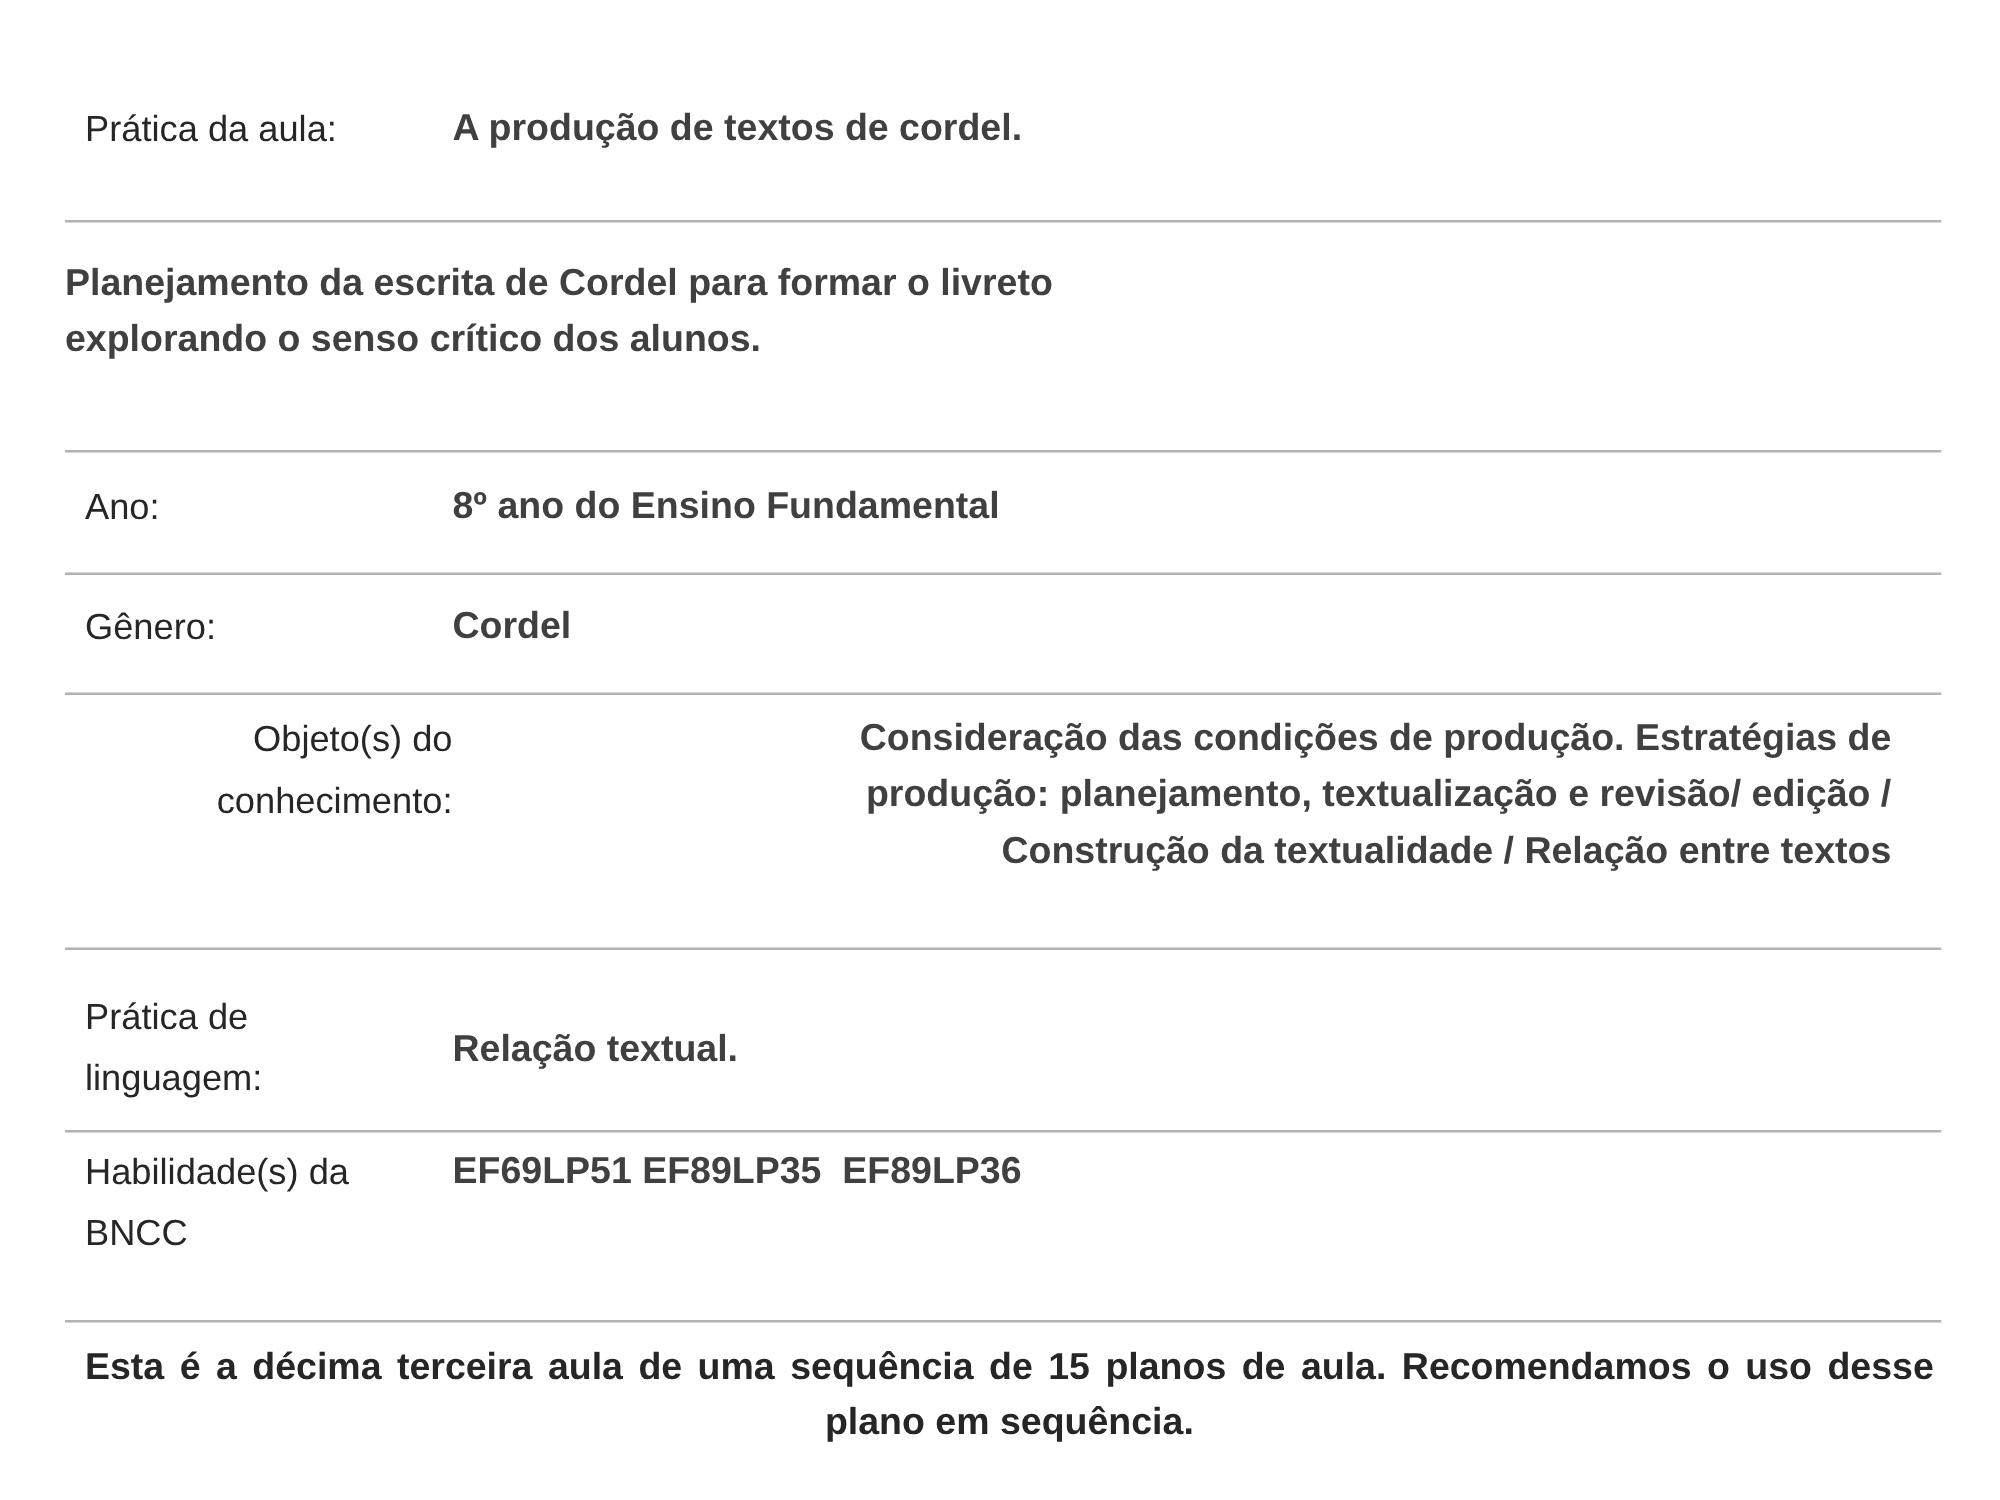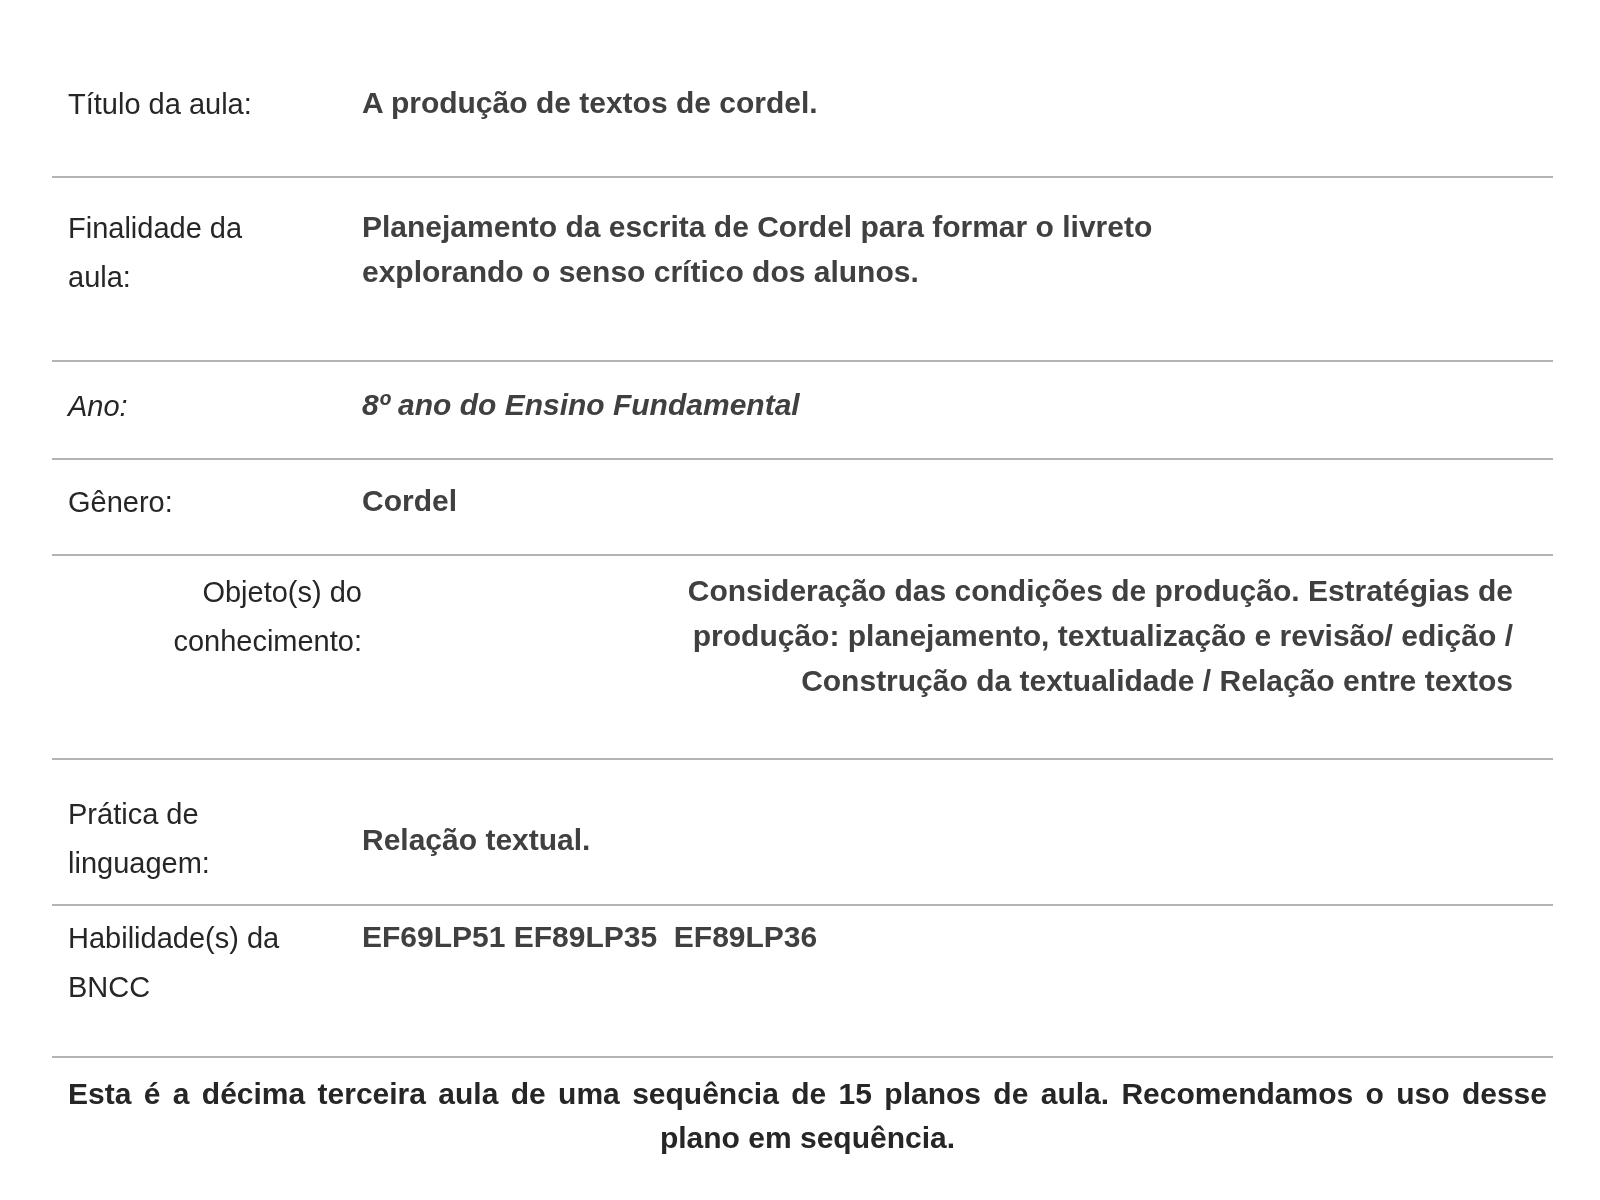--- a/index.html
+++ b/index.html
@@ -38,21 +38,21 @@
     padding-right: 40px;
     font-size: 30px;
     line-height: 1.5;
     color: #404040;
     font-weight: 700;
     white-space: pre-wrap;
   }
   
   .row-1 { min-height: 126px; padding-top: 28px; }
   .row-2 { min-height: 184px; padding-top: 26px; }
-  .row-3 { min-height:  98px; padding-top: 20px; font-style: italic; }
+  .row-3 { min-height:  98px; padding-top: 20px; }
   .row-4 { min-height:  96px; padding-top: 18px; }
   .row-5 { min-height: 204px; padding-top: 12px; text-align: right; }
   .row-6 { min-height: 146px; padding-top: 14px; align-items: center; }
   .row-7 { min-height: 152px; padding-top:  8px; }
 
   .footer {
     padding: 14px 6px 0 16px;
     font-size: 30px;
     line-height: 1.48;
     color: #262626;
@@ -66,27 +66,25 @@
     text-align: center;
   }
 </style>
 </head>
 <body>
 
 <div class="sheet">
   <div class="info-table">
 
     <div class="row row-1">
-      <div class="label">Título da aula:</div>
+      <div class="label">Prática da aula:</div>
       <div class="value">A produção de textos de cordel.</div>
     </div>
 
     <div class="row row-2">
-      <div class="label">Finalidade da
-aula:</div>
       <div class="value">Planejamento da escrita de Cordel para formar o livreto
 explorando o senso crítico dos alunos.</div>
     </div>
 
     <div class="row row-3">
       <div class="label">Ano:</div>
       <div class="value">8º ano do Ensino Fundamental</div>
     </div>
 
     <div class="row row-4">

